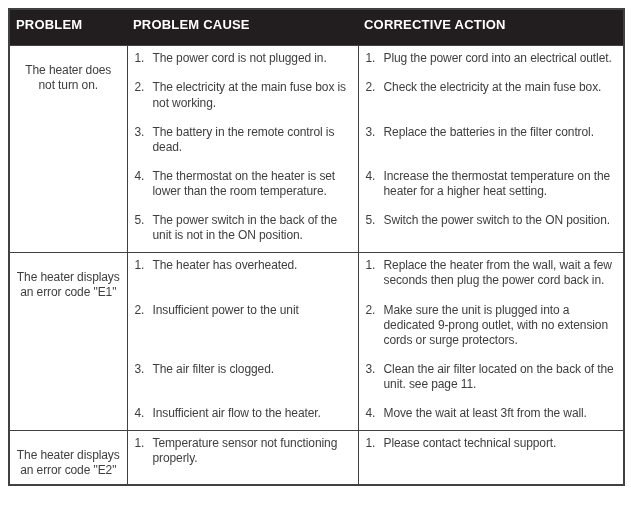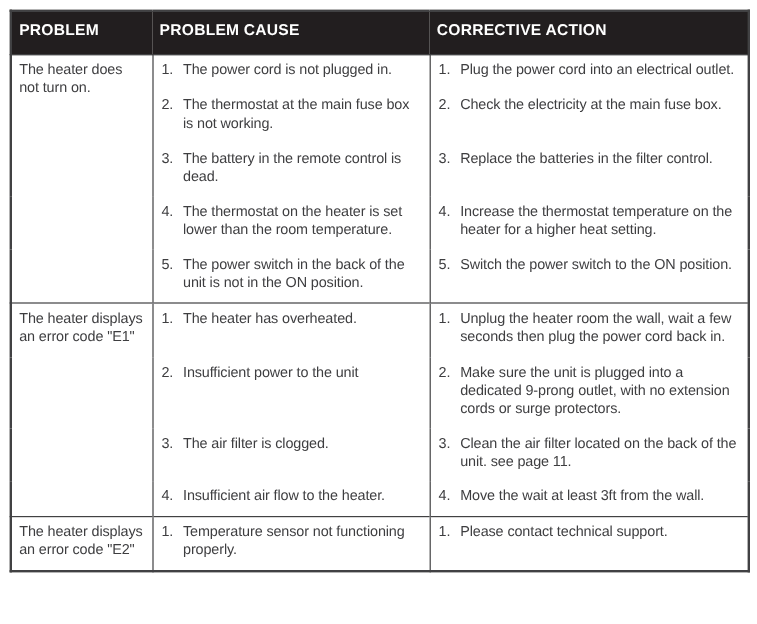--- a/index.html
+++ b/index.html
@@ -49,21 +49,22 @@
   }
   tbody td {
     vertical-align: top;
     border-left: 1.5px solid var(--border);
     border-right: 1.5px solid var(--border);
   }
   tbody tr.group-start td {
     border-top: 1.5px solid var(--border);
   }
   td.problem-cell {
-    padding: 5px 6px 6px 6px;
+    padding: 17px 6px 6px 6px;
+    text-align: center;
   }
   td.pair-cell {
     padding: 5px 8px 9px 7px;
   }
   .item { display: flex; }
   .num {
     flex: none;
     width: 18px;
   }
   .txt { flex: 1 1 auto; }
@@ -97,21 +98,21 @@
           <div class="item">
             <span class="num">1.</span>
             <span class="txt">Plug the power cord into an electrical outlet.</span>
           </div>
         </td>
       </tr>
       <tr>
         <td class="pair-cell">
           <div class="item">
             <span class="num">2.</span>
-            <span class="txt">The thermostat at the main fuse box is not working.</span>
+            <span class="txt">The electricity at the main fuse box is not working.</span>
           </div>
         </td>
         <td class="pair-cell">
           <div class="item">
             <span class="num">2.</span>
             <span class="txt">Check the electricity at the main fuse box.</span>
           </div>
         </td>
       </tr>
       <tr>
@@ -160,21 +161,21 @@
         <td class="problem-cell" rowspan="4">The heater displays an error code "E1"</td>
         <td class="pair-cell">
           <div class="item">
             <span class="num">1.</span>
             <span class="txt">The heater has overheated.</span>
           </div>
         </td>
         <td class="pair-cell">
           <div class="item">
             <span class="num">1.</span>
-            <span class="txt">Unplug the heater room the wall, wait a few seconds then plug the power cord back in.</span>
+            <span class="txt">Replace the heater from the wall, wait a few seconds then plug the power cord back in.</span>
           </div>
         </td>
       </tr>
       <tr>
         <td class="pair-cell">
           <div class="item">
             <span class="num">2.</span>
             <span class="txt">Insufficient power to the unit</span>
           </div>
         </td>

